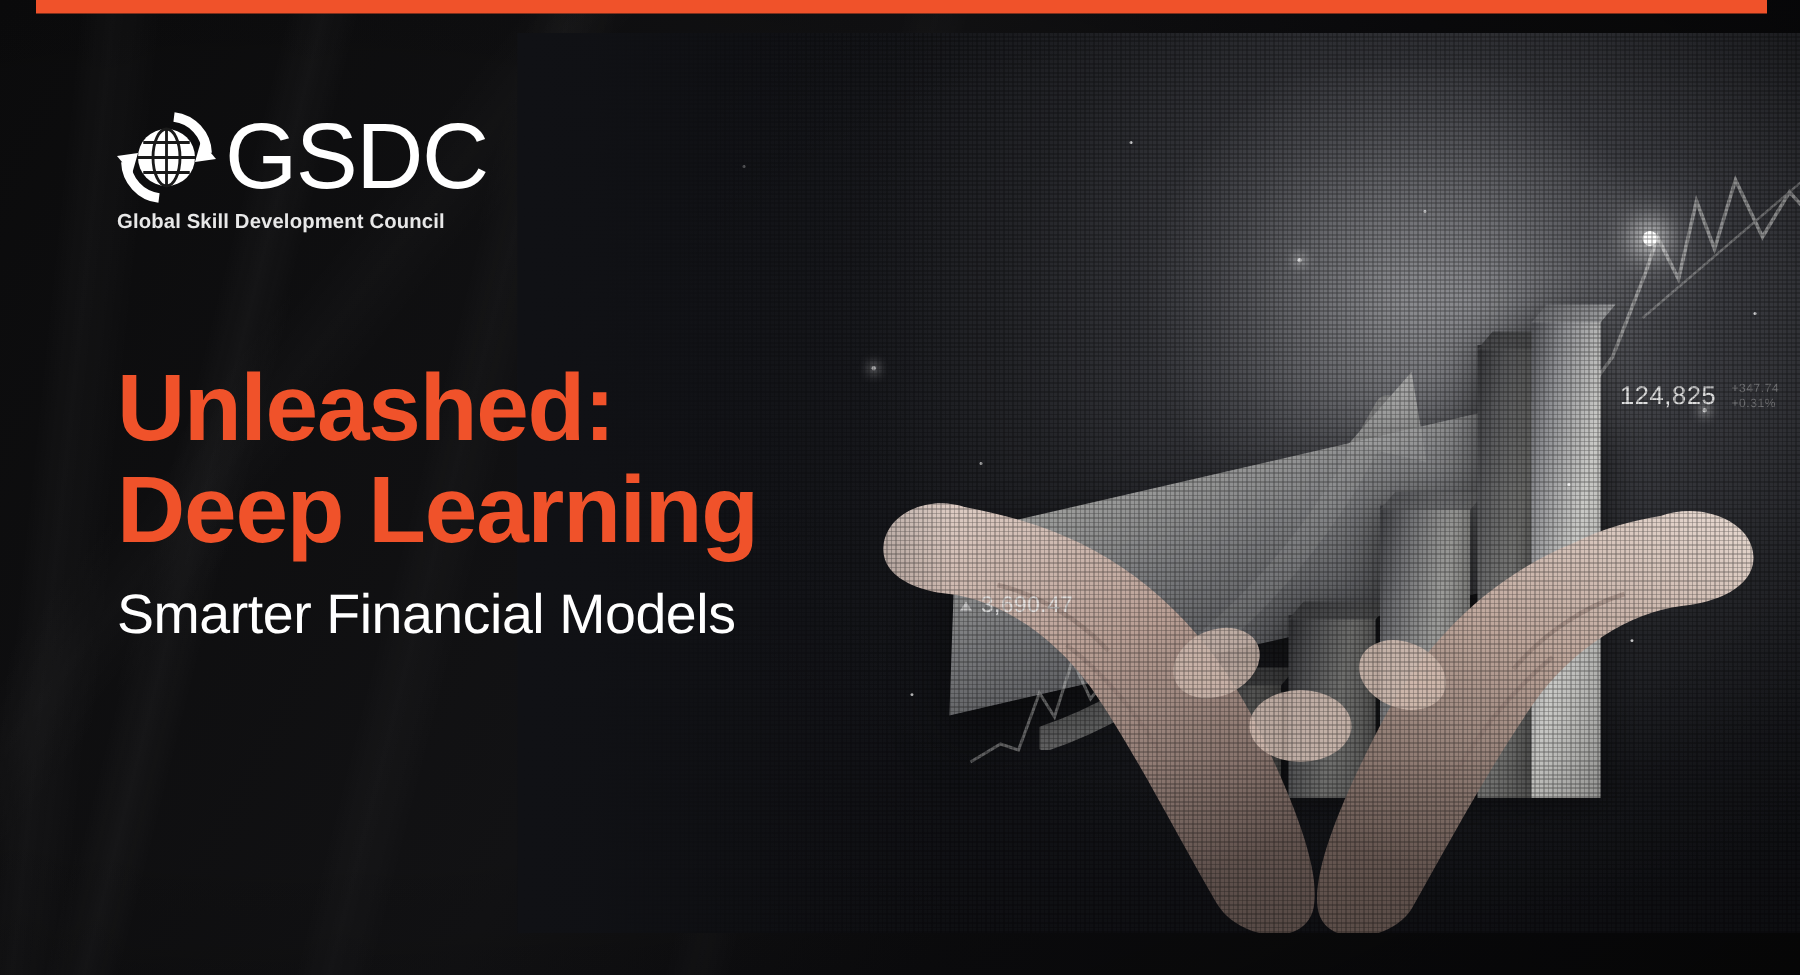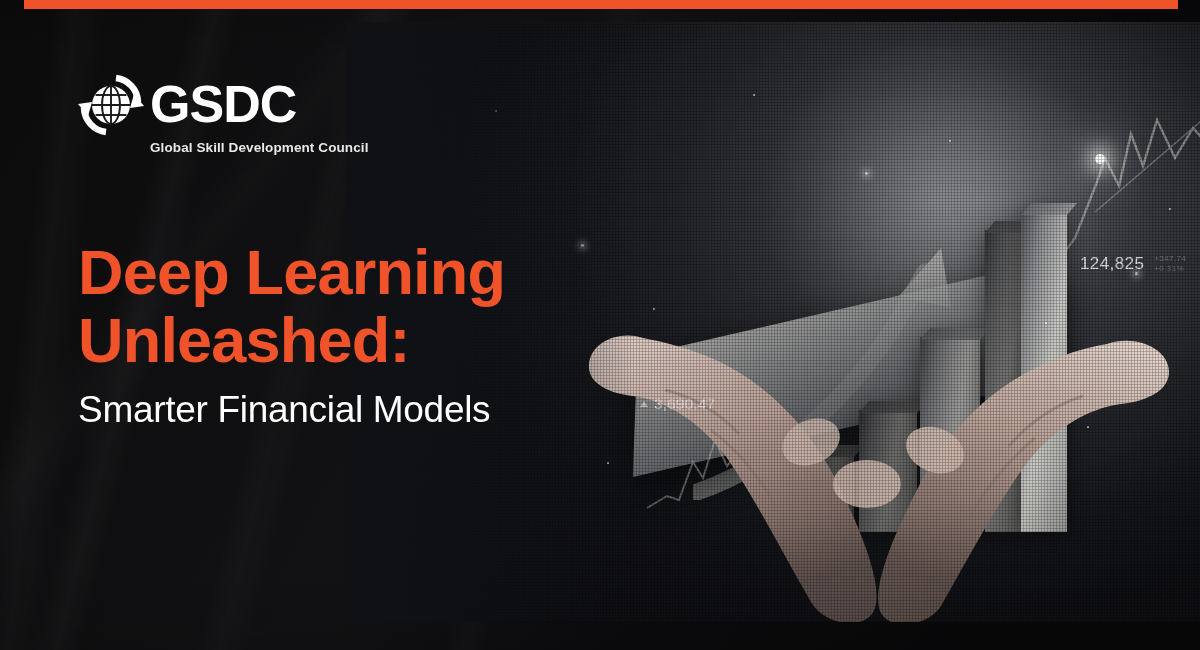--- a/index.html
+++ b/index.html
@@ -221,31 +221,30 @@
     align-items: flex-start;
   }
   .logo-row {
     display: flex;
     align-items: center;
     gap: 6px;
   }
   .logo-mark { width: 66px; height: 66px; display: block; }
   .logo-word {
     color: #ffffff;
-    font-size: 52px;
-    font-weight: bold;
+    font-size: 62px;
+    font-weight: normal;
     letter-spacing: -1px;
     line-height: .95;
   }
   .logo-tagline {
     color: #e8e8e8;
     font-size: 13.5px;
     font-weight: bold;
     letter-spacing: .1px;
-    margin-left: 72px;
     margin-top: 2px;
   }
 
   
   .headline {
     position: absolute;
     left: 78px;
     top: 238px;
     width: 600px;
   }
@@ -410,19 +409,19 @@
           <line x1="17.5" y1="43" x2="48.5" y2="43"></line>
           <line x1="33" y1="14" x2="33" y2="52"></line>
         </g>
       </svg>
       <span class="logo-word">GSDC</span>
     </div>
     <span class="logo-tagline">Global Skill Development Council</span>
   </div>
 
   <div class="headline">
+    <h1 class="hl">Unleashed:</h1>
     <h1 class="hl">Deep Learning</h1>
-    <h1 class="hl">Unleashed:</h1>
     <p class="sub">Smarter Financial Models</p>
   </div>
 
 
 </div>
 
 </body></html>

